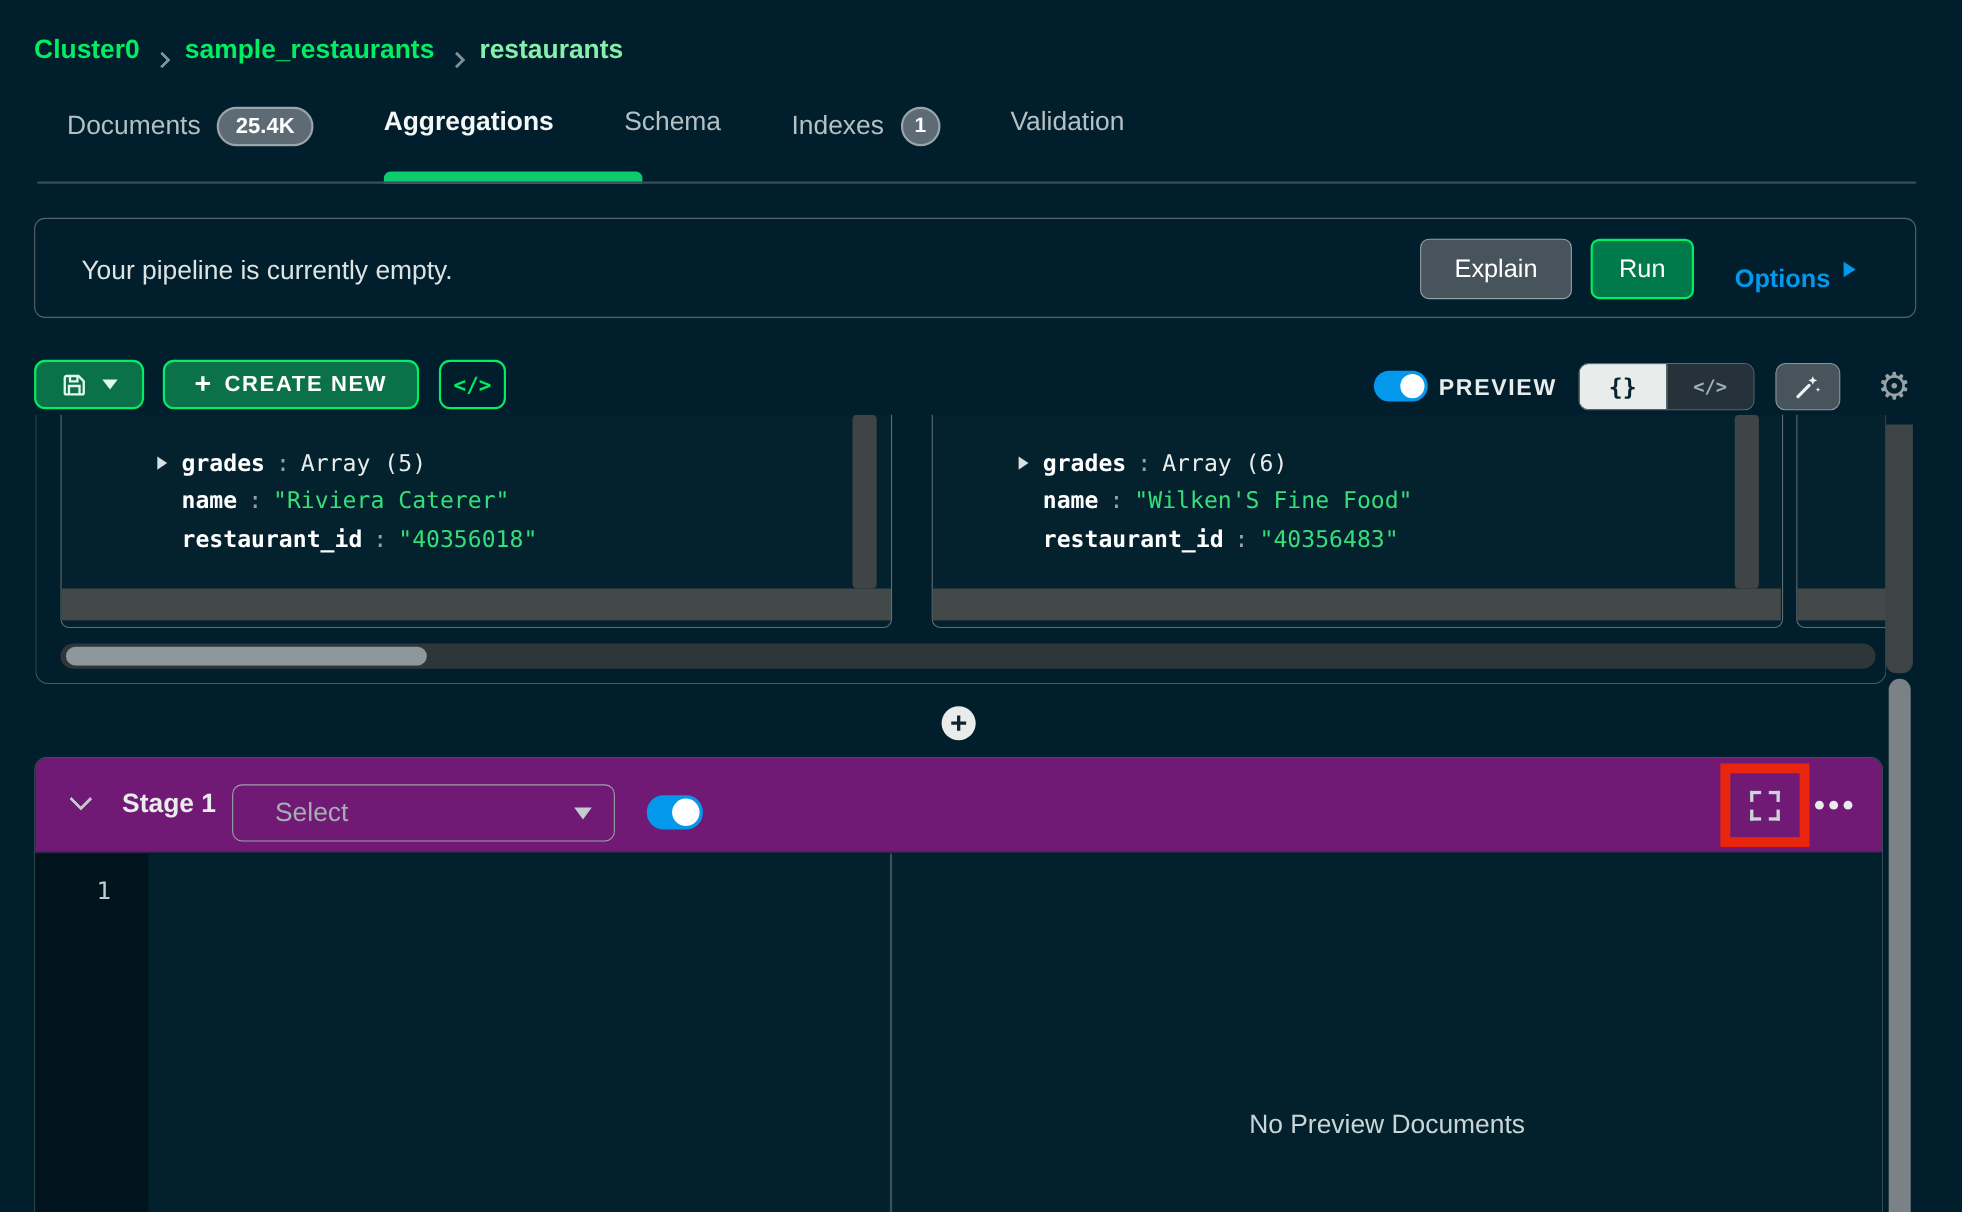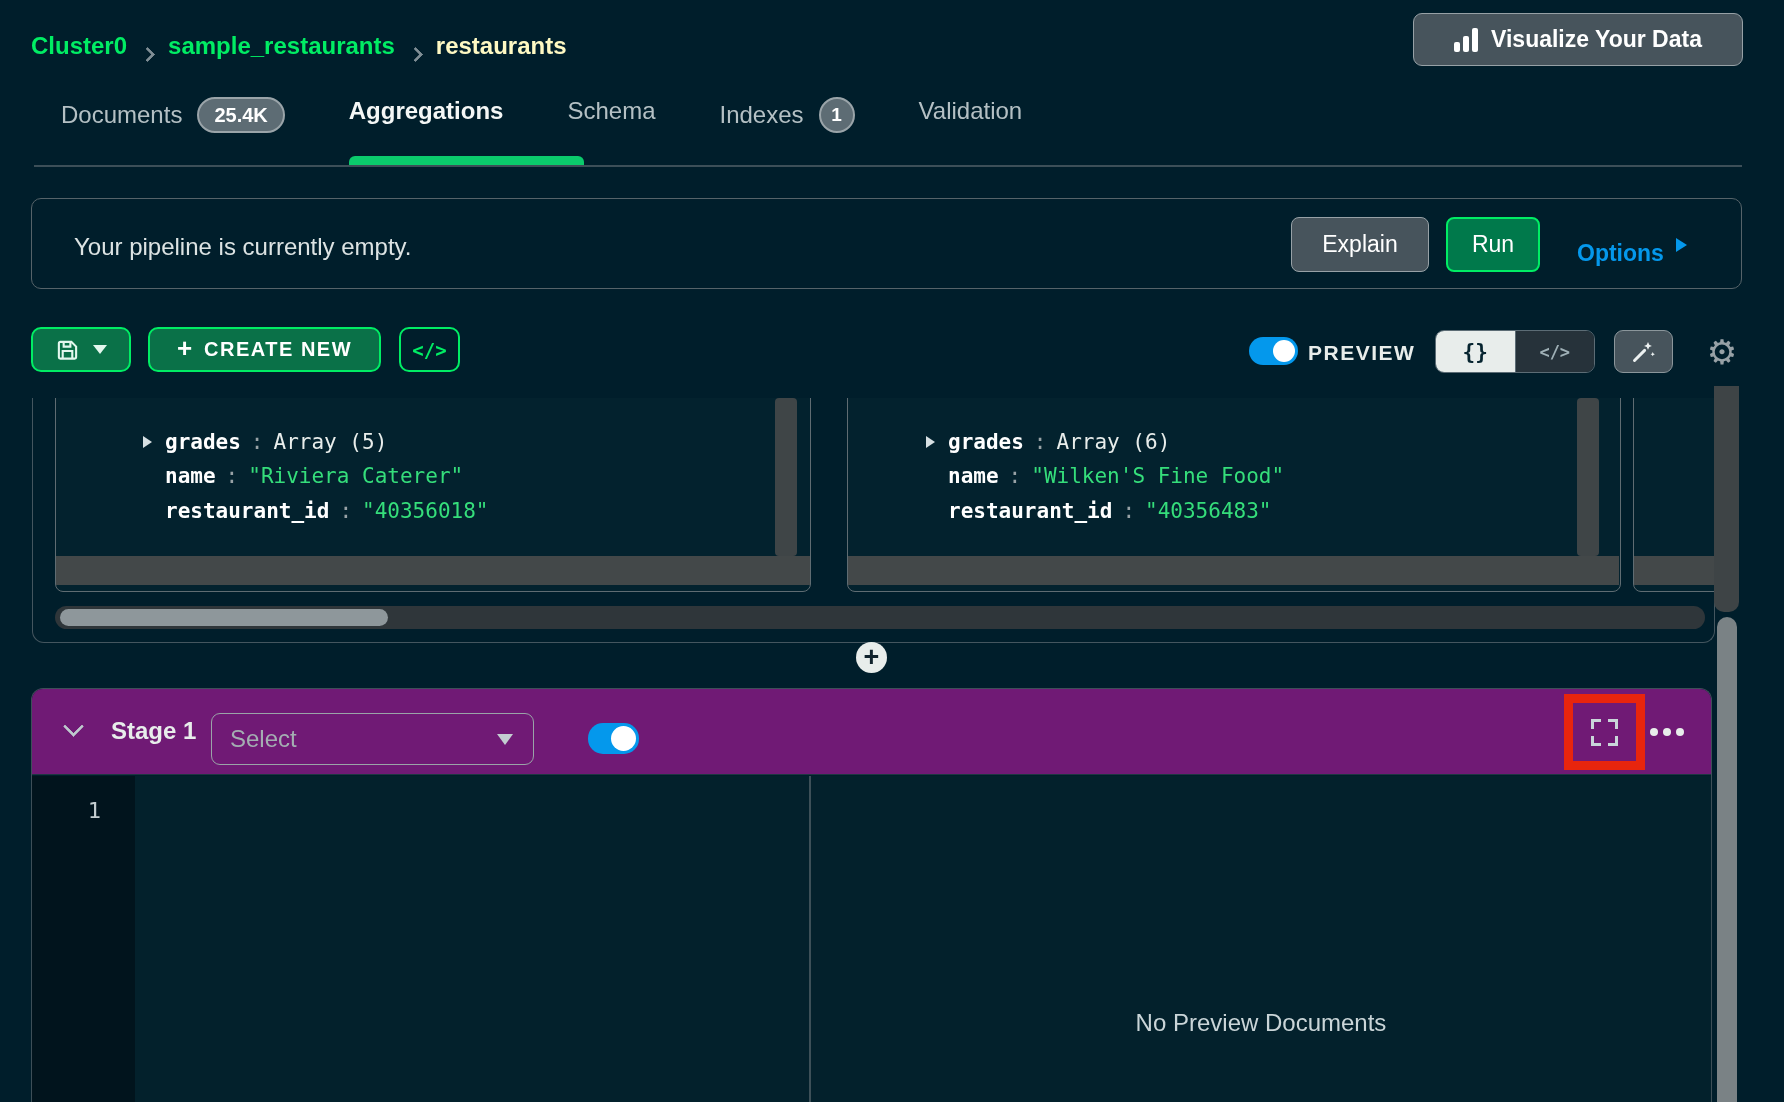--- a/index.html
+++ b/index.html
@@ -8,21 +8,21 @@
     position:relative; width:1784px; height:1102px; overflow:hidden;
     background:#001E2B;
     font-family:"Liberation Sans", sans-serif;
     -webkit-font-smoothing:antialiased;
   }
   .abs { position:absolute; }
 
   
   .breadcrumb { left:31px; top:20px; height:40px; display:flex; align-items:flex-end; gap:15px; }
   .crumb { font-size:24px; font-weight:bold; color:#00ED64; }
-  .crumb.current { color:#fef9c3; }
+  .crumb.current { color:#86efac; }
   .bc-chev { width:11px; height:11px; border-top:3.5px solid #7F8E95; border-right:3.5px solid #7F8E95; transform:rotate(45deg); border-radius:1px; }
 
   
   .visualize-btn {
     left:1413px; top:13px; width:330px; height:53px; border-radius:9px;
     background:#47545C; border:1.5px solid #97A1A6;
     display:flex; align-items:center; justify-content:center; gap:13px; cursor:pointer;
   }
   .visualize-btn .label { color:#FFFFFF; font-size:23px; font-weight:bold; }
   .bars-icon { display:flex; align-items:flex-end; gap:3px; height:24px; }
@@ -86,21 +86,21 @@
     display:flex; overflow:hidden; }
   .seg { flex:1; display:flex; align-items:center; justify-content:center; cursor:pointer; }
   .seg.braces { background:#E8EDEB; color:#06242F; font-weight:bold; font-size:21px; font-family:"DejaVu Sans Mono", monospace; }
   .seg.codeview { background:#26323A; color:#9FB0B6; font-weight:bold; font-size:17px; font-family:"DejaVu Sans Mono", monospace; border-left:1.5px solid #5C6C75; }
   .wand-btn { left:1614px; top:330px; width:59px; height:43px; background:#47545C; border:1.5px solid #8B969B;
     border-radius:9px; display:flex; align-items:center; justify-content:center; cursor:pointer; }
   .gear-btn { left:1700px; top:330px; width:44px; height:43px; display:flex; align-items:center; justify-content:center;
     color:#97A1A6; font-size:34px; cursor:pointer; font-family:"DejaVu Sans", sans-serif; }
 
   
-  .preview-clip { left:32px; top:398px; width:1683px; height:245px; overflow:hidden; }
+  .preview-clip { left:32px; top:377px; width:1683px; height:245px; overflow:hidden; }
   .preview-frame { position:absolute; inset:0; border:1px solid #44565F; border-top:none; border-radius:0 0 12px 12px; pointer-events:none; }
   .doc-card { position:absolute; top:-40px; height:234px; background:#03222E; border:1px solid #5F6C72; border-radius:8px; }
   .card-footer { position:absolute; height:29px; background:#434849; }
   .card-vscroll { position:absolute; width:22px; top:0; height:158px; background:#3F4547; border-radius:4px; }
   .doc-row { position:absolute; display:flex; align-items:center; height:28px;
     font-family:"DejaVu Sans Mono", monospace; font-size:21px; white-space:pre; }
   .doc-arrow { width:0; height:0; border-left:9px solid #D7E0E3; border-top:6px solid transparent; border-bottom:6px solid transparent; margin-right:13px; cursor:pointer; }
   .doc-key { color:#FFFFFF; font-weight:bold; }
   .doc-sep { color:#98A2A6; margin:0 10px; }
   .doc-val-array { color:#E8EDEB; }
@@ -115,22 +115,22 @@
     color:#10222C; font-size:27px; font-weight:bold; display:flex; align-items:center; justify-content:center; cursor:pointer; line-height:1; }
 
   
   .stage-card { left:31px; top:688px; width:1681px; height:420px; border:1px solid #3D4F58; border-bottom:none;
     border-radius:12px 12px 0 0; overflow:hidden; }
   .stage-header { position:absolute; left:0; top:0; right:0; height:86px; border-bottom:1px solid #1E3642; background:#701a75; }
   .collapse-chev { position:absolute; left:33px; top:30px; width:17px; height:17px; cursor:pointer; }
   .collapse-chev::before { content:""; position:absolute; left:1px; top:0; width:12px; height:12px;
     border-right:3.5px solid #BDC9CD; border-bottom:3.5px solid #BDC9CD; transform:rotate(45deg); border-radius:1px; }
   .stage-title { position:absolute; left:79px; top:28px; font-size:24px; font-weight:600; color:#E8EDEB; }
-  .stage-select { position:absolute; left:179px; top:24px; width:323px; height:52px; border:1.5px solid #9AA4A8;
-    border-radius:9px; display:flex; align-items:center; cursor:pointer; }
+  .stage-select { position:absolute; left:179px; top:24px; width:348px; height:52px; border:1.5px solid #9AA4A8;
+    border-radius:9px; display:flex; align-items:center; cursor:pointer;padding-left:20px; }
   .stage-select .value { margin-left:18px; font-size:24px; color:#A4AEB2; }
   .stage-select .caret { position:absolute; right:20px; width:0; height:0;
     border-top:11px solid #C3CDD1; border-left:8px solid transparent; border-right:8px solid transparent; }
   .stage-toggle { position:absolute; left:556px; top:34px; width:51px; height:31px; }
   .stage-toggle .knob { width:25px; height:25px; top:3px; right:3px; }
 
   .red-annotation { position:absolute; left:1532px; top:5px; width:81px; height:76px; border:9px solid #E8250D;
     display:flex; align-items:center; justify-content:center; }
   .fs-icon { position:relative; width:27px; height:27px; cursor:pointer; }
   .fs-icon span { position:absolute; width:10px; height:10px; }
@@ -155,28 +155,20 @@
 <div id="app">
 
   <div class="abs breadcrumb">
     <span class="crumb">Cluster0</span>
     <span class="bc-chev"></span>
     <span class="crumb">sample_restaurants</span>
     <span class="bc-chev"></span>
     <span class="crumb current">restaurants</span>
   </div>
 
-  <div class="abs visualize-btn">
-    <span class="bars-icon">
-        <span class="b1"></span>
-        <span class="b2"></span>
-        <span class="b3"></span>
-      </span>
-    <span class="label">Visualize Your Data</span>
-  </div>
 
   <div class="abs tabs">
     <div class="tab">
       <span class="t-label">Documents</span>
       <span class="badge-pill">25.4K</span>
     </div>
     <div class="tab active">
       <span class="t-label">Aggregations</span>
     </div>
     <div class="tab">

